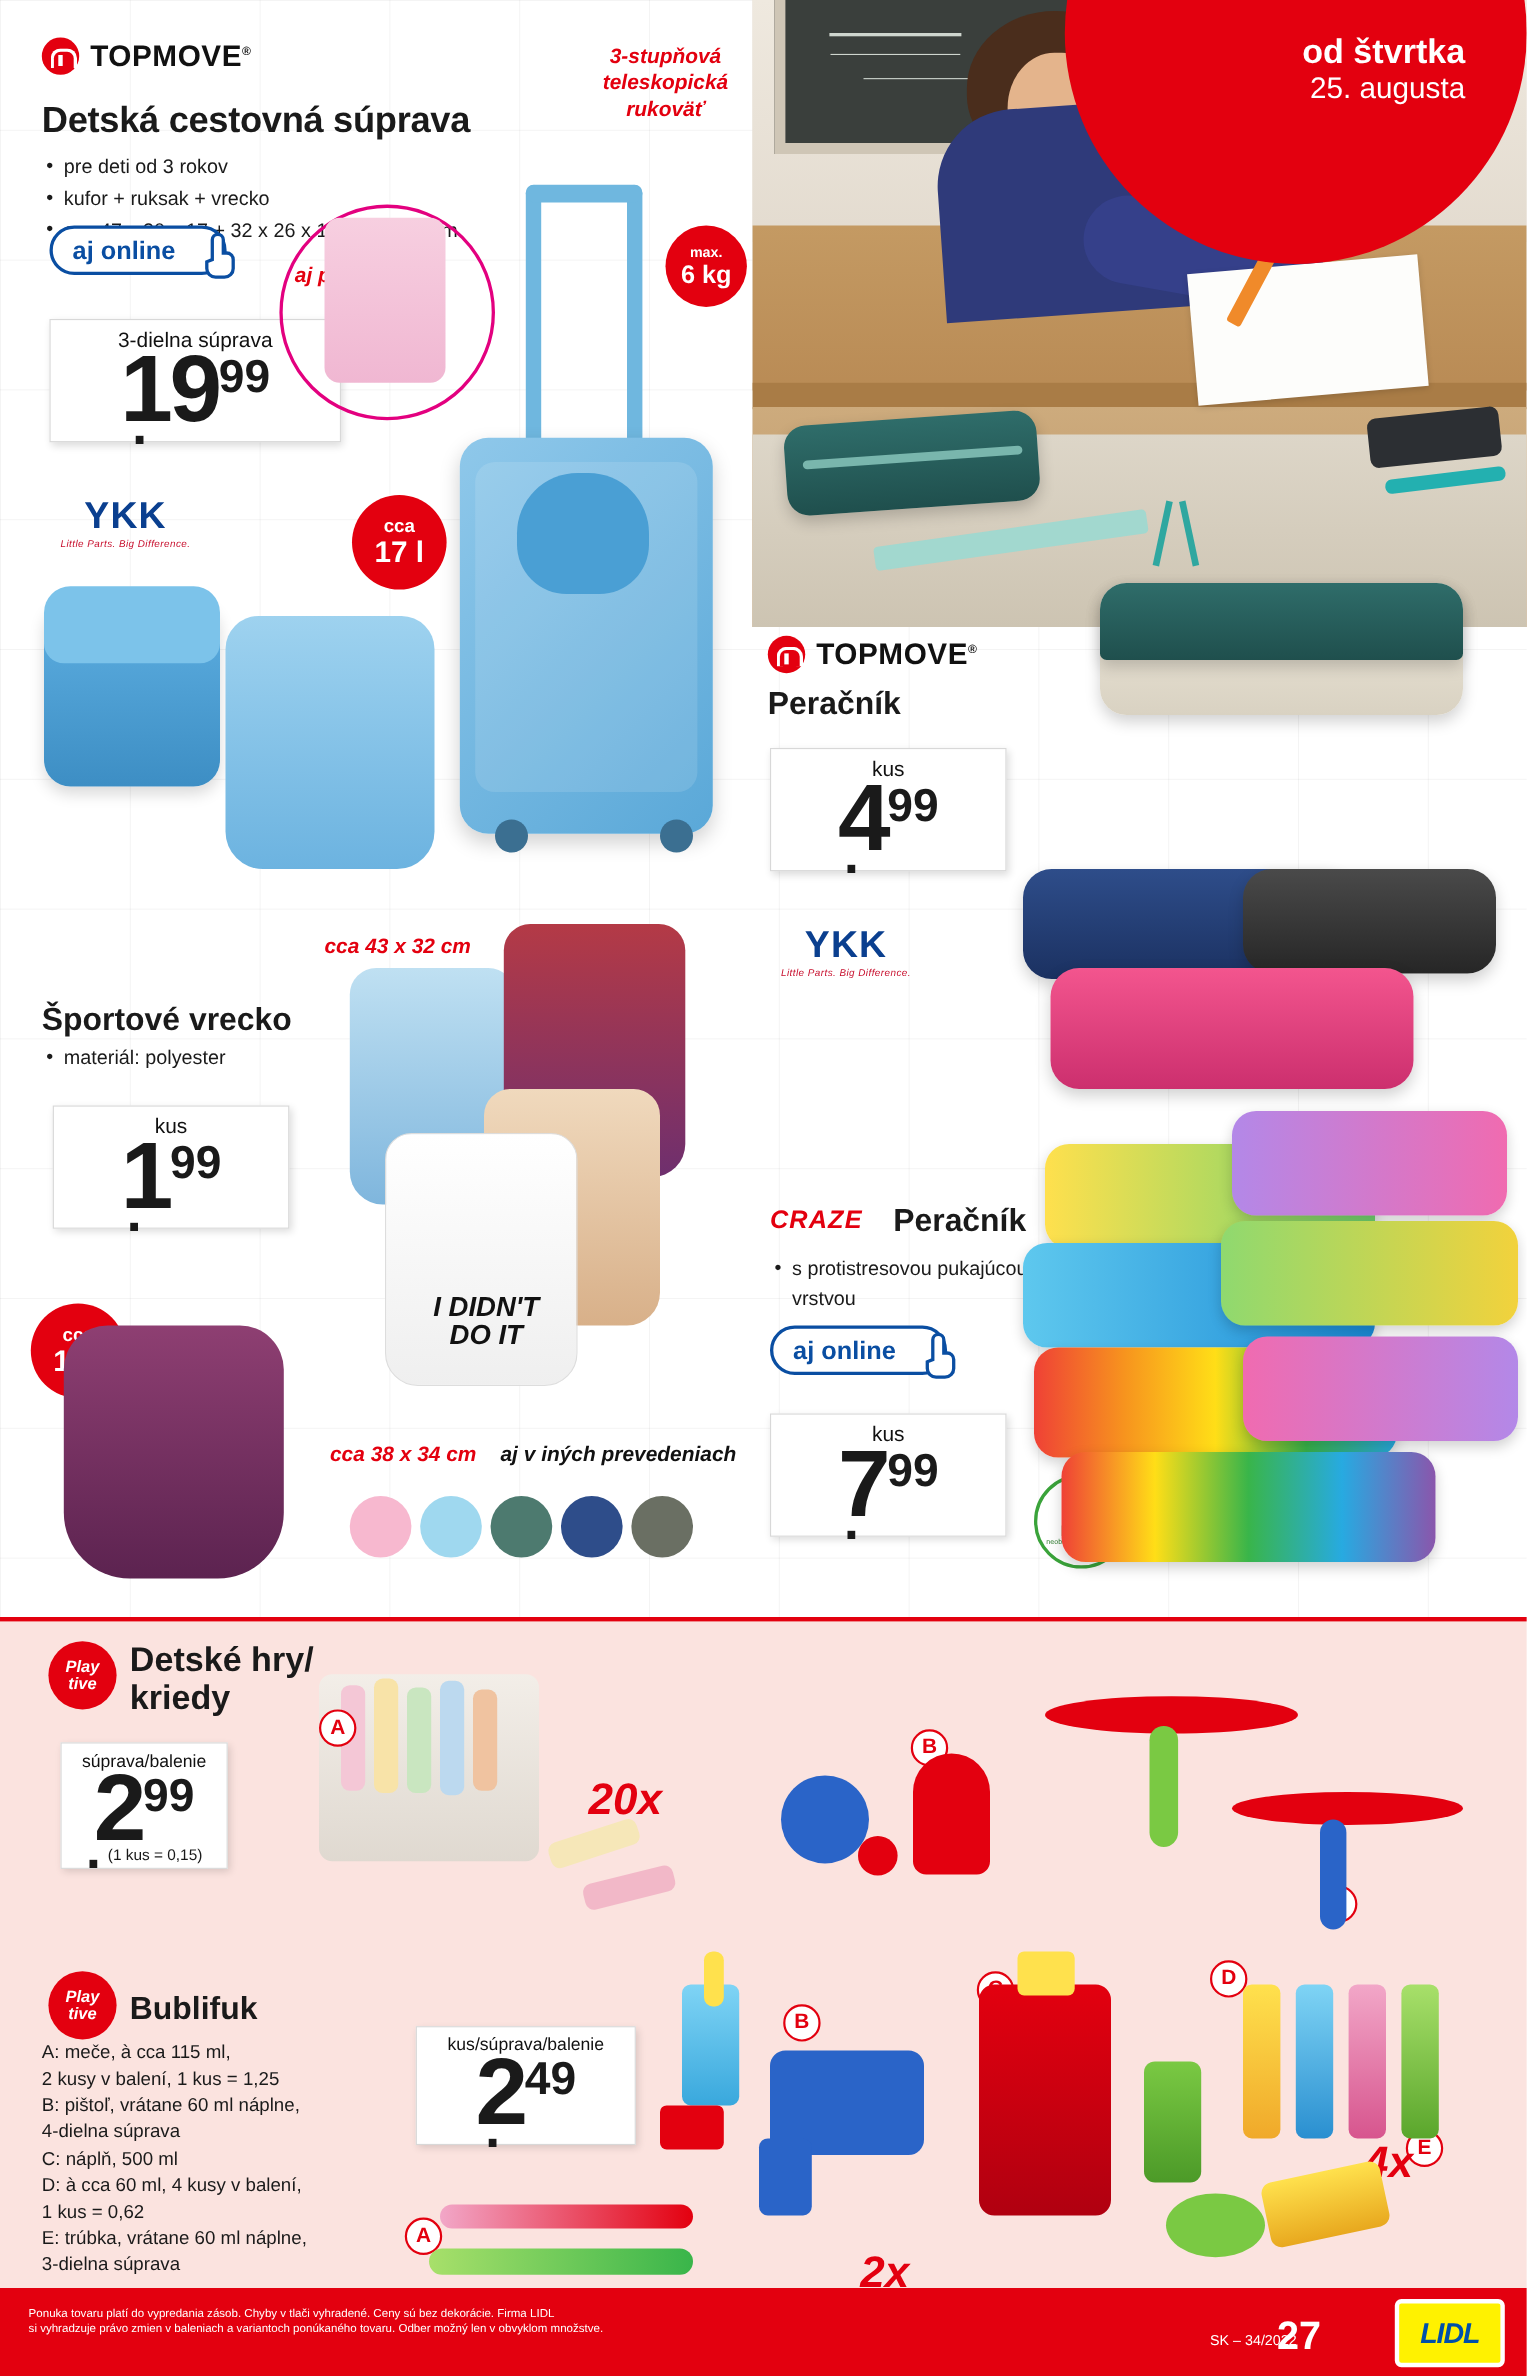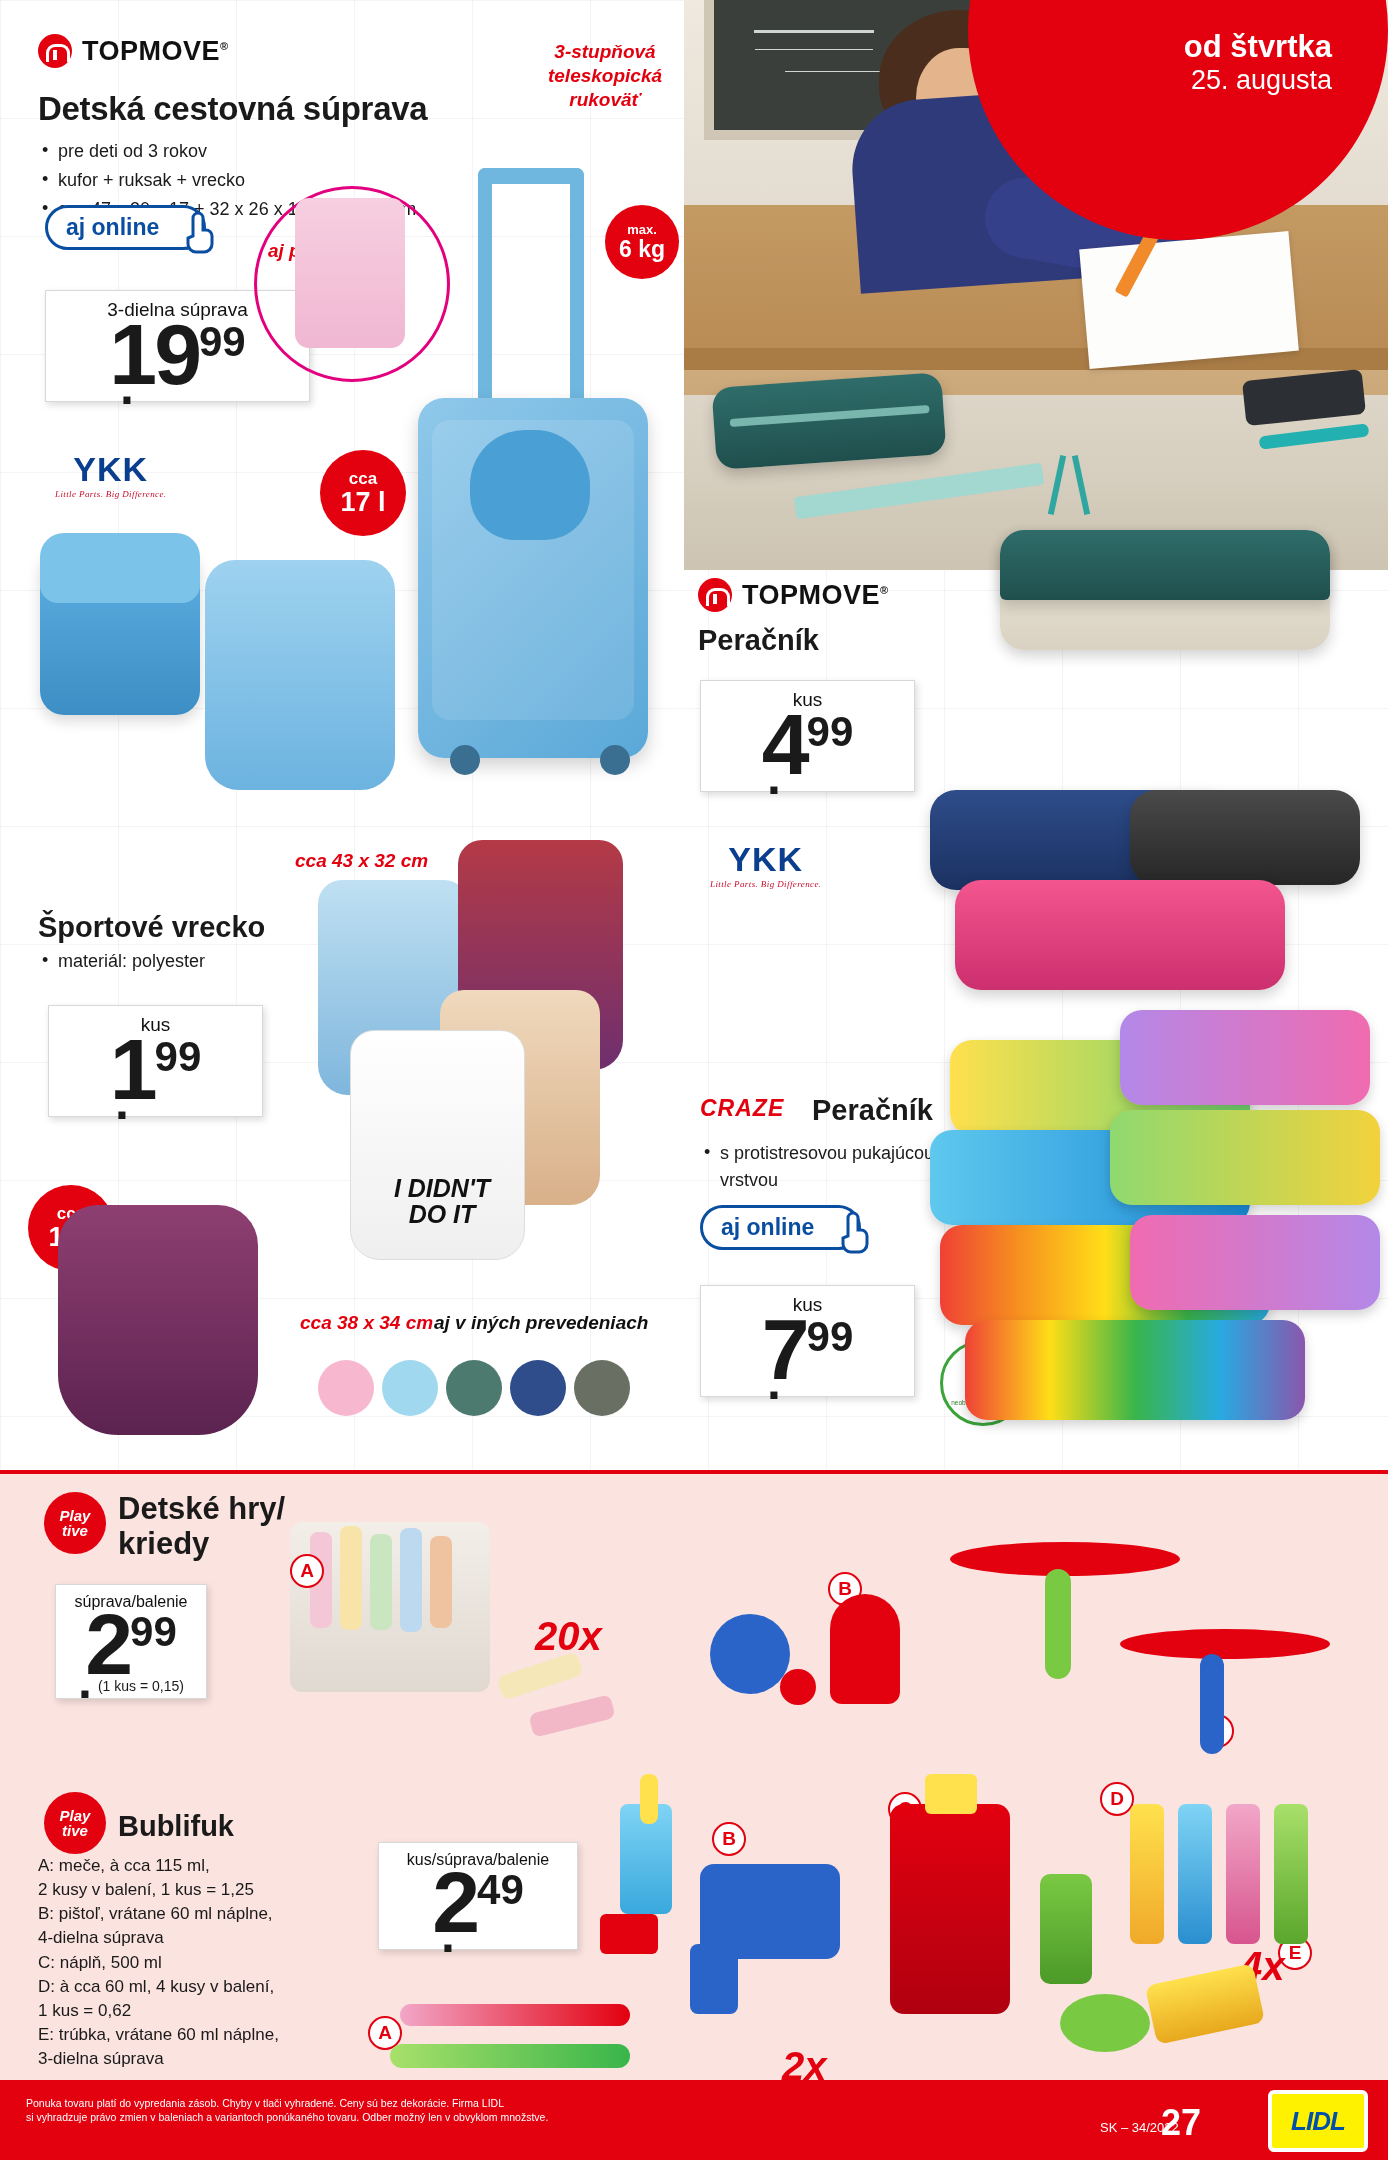--- a/index.html
+++ b/index.html
@@ -131,21 +131,21 @@
     background:#fff; color:#0a4ea2; font-weight:bold;
     display:flex; align-items:center; padding:6px 44px 6px 18px;
   }
   .online-pill .hand {
     position:absolute; right:-20px; top:-2px; width:44px; height:48px;
   }
 
   
   .ykk { position:absolute; text-align:center; }
   .ykk .main { font-size:34px; font-weight:bold; color:#0a3f8f; letter-spacing:1px; }
-  .ykk .sub { font-size:9px; color:#c8102e; font-style:italic; letter-spacing:.4px;font-family:Liberation Serif, serif; }
+  .ykk .sub { font-size:9px; color:#c8102e; font-style:italic; letter-spacing:.4px; }
 
   
   .suitcase {
     position:absolute; left:418px; top:398px; width:230px; height:360px;
     background:linear-gradient(135deg,#8fc8ea,#5aa8d8);
     border-radius:26px; box-shadow:0 8px 18px rgba(0,0,0,.18);
   }
   .suitcase .stripe { position:absolute; left:14px; top:22px; right:14px; height:300px;
     border-radius:18px; background:rgba(255,255,255,.12); }
   .handle-bar { position:absolute; left:478px; top:168px; width:110px; height:238px; }
@@ -420,21 +420,21 @@
     <div class="sportbag sb2"></div>
     <div class="sportbag sb3"></div>
     <div class="sportbag sb4"></div>
     <div class="minion-text">
       <div>I DIDN'T</div>
       <div>DO IT</div>
     </div>
     <div class="sportbag sb5"></div>
 
     <div class="abs italic bold red-text" style="left:300px; top:1312px; font-size:19px;">cca 38 x 34 cm</div>
-    <div class="abs italic bold" style="left:434px; top:1312px; font-size:19px; color:#111;">aj v iných prevedeniach</div>
+    <div class="abs italic bold" style="left:455px; top:1312px; font-size:19px; color:#111;">aj v iných prevedeniach</div>
 
     <div class="swatch" style="left:318px; background:#f7b8cf;"></div>
     <div class="swatch" style="left:382px; background:#9fd8ef;"></div>
     <div class="swatch" style="left:446px; background:#4d7a6f;"></div>
     <div class="swatch" style="left:510px; background:#2e4d8a;"></div>
     <div class="swatch" style="left:574px; background:#6a6f63;"></div>
 
     <div class="craze-logo" style="left:700px; top:1095px;">CRAZE</div>
     <h3 class="prod-title-sm abs" style="left:812px; top:1088px;">Peračník</h3>
     <ul class="bullets abs" style="left:700px; top:1140px; width:250px;">

